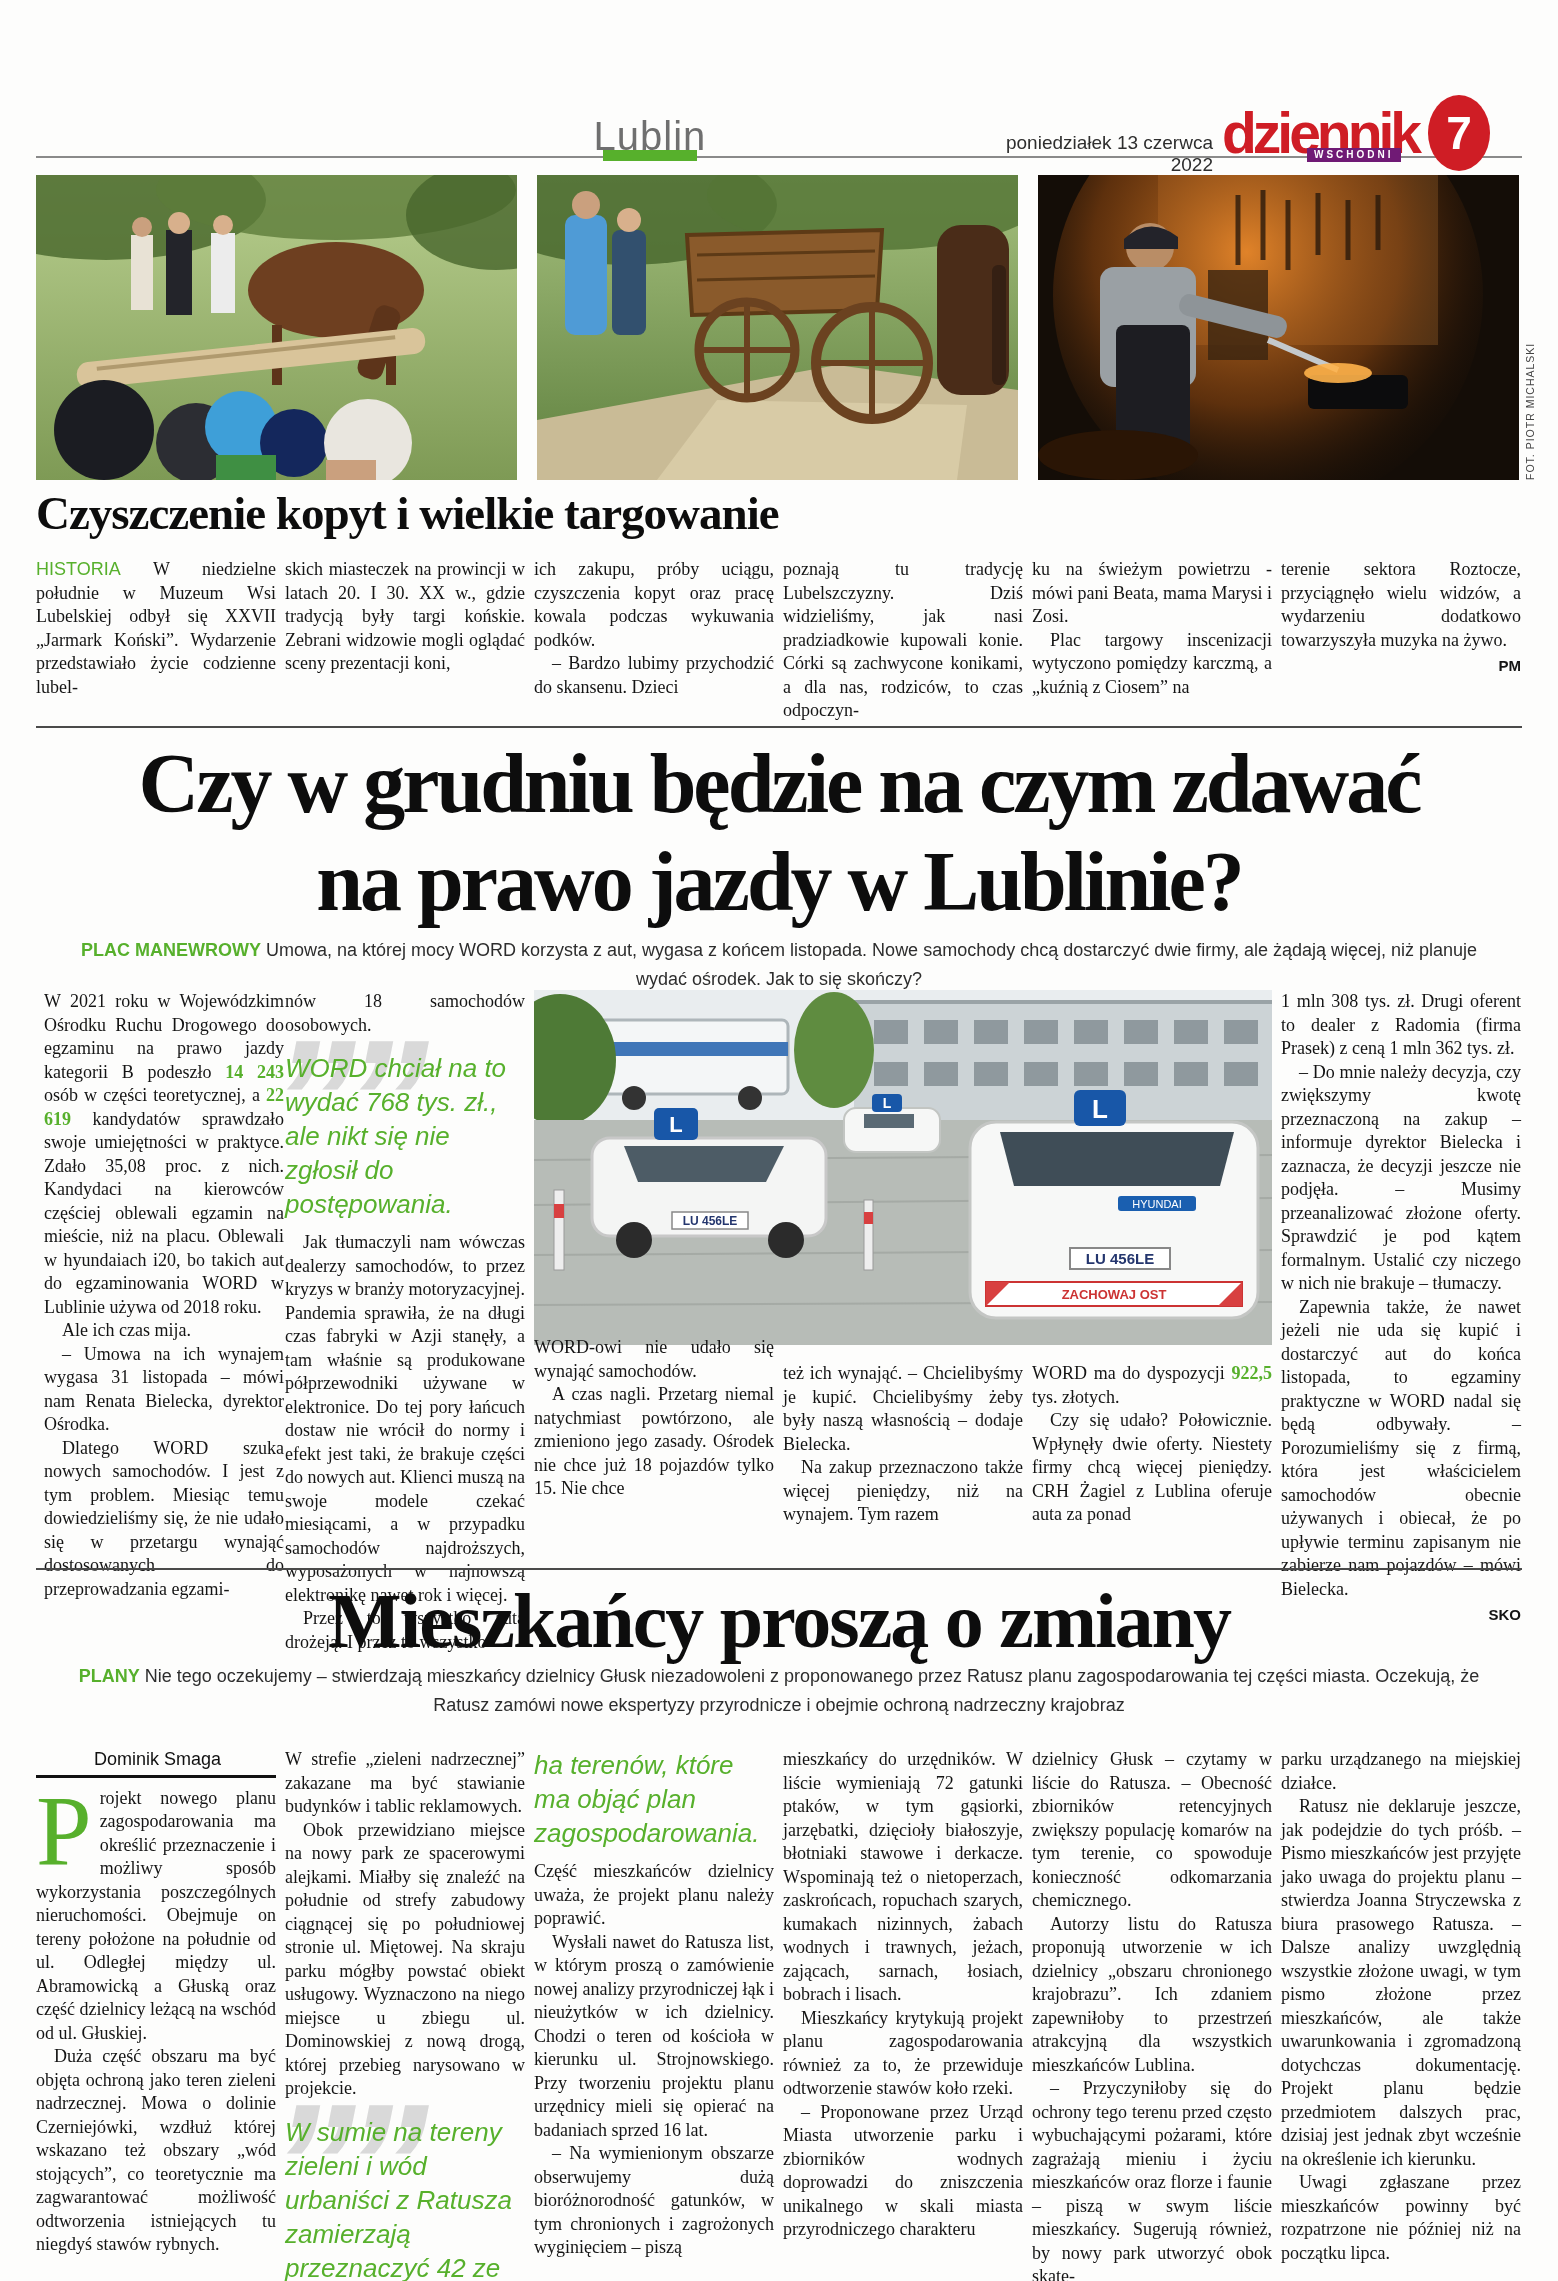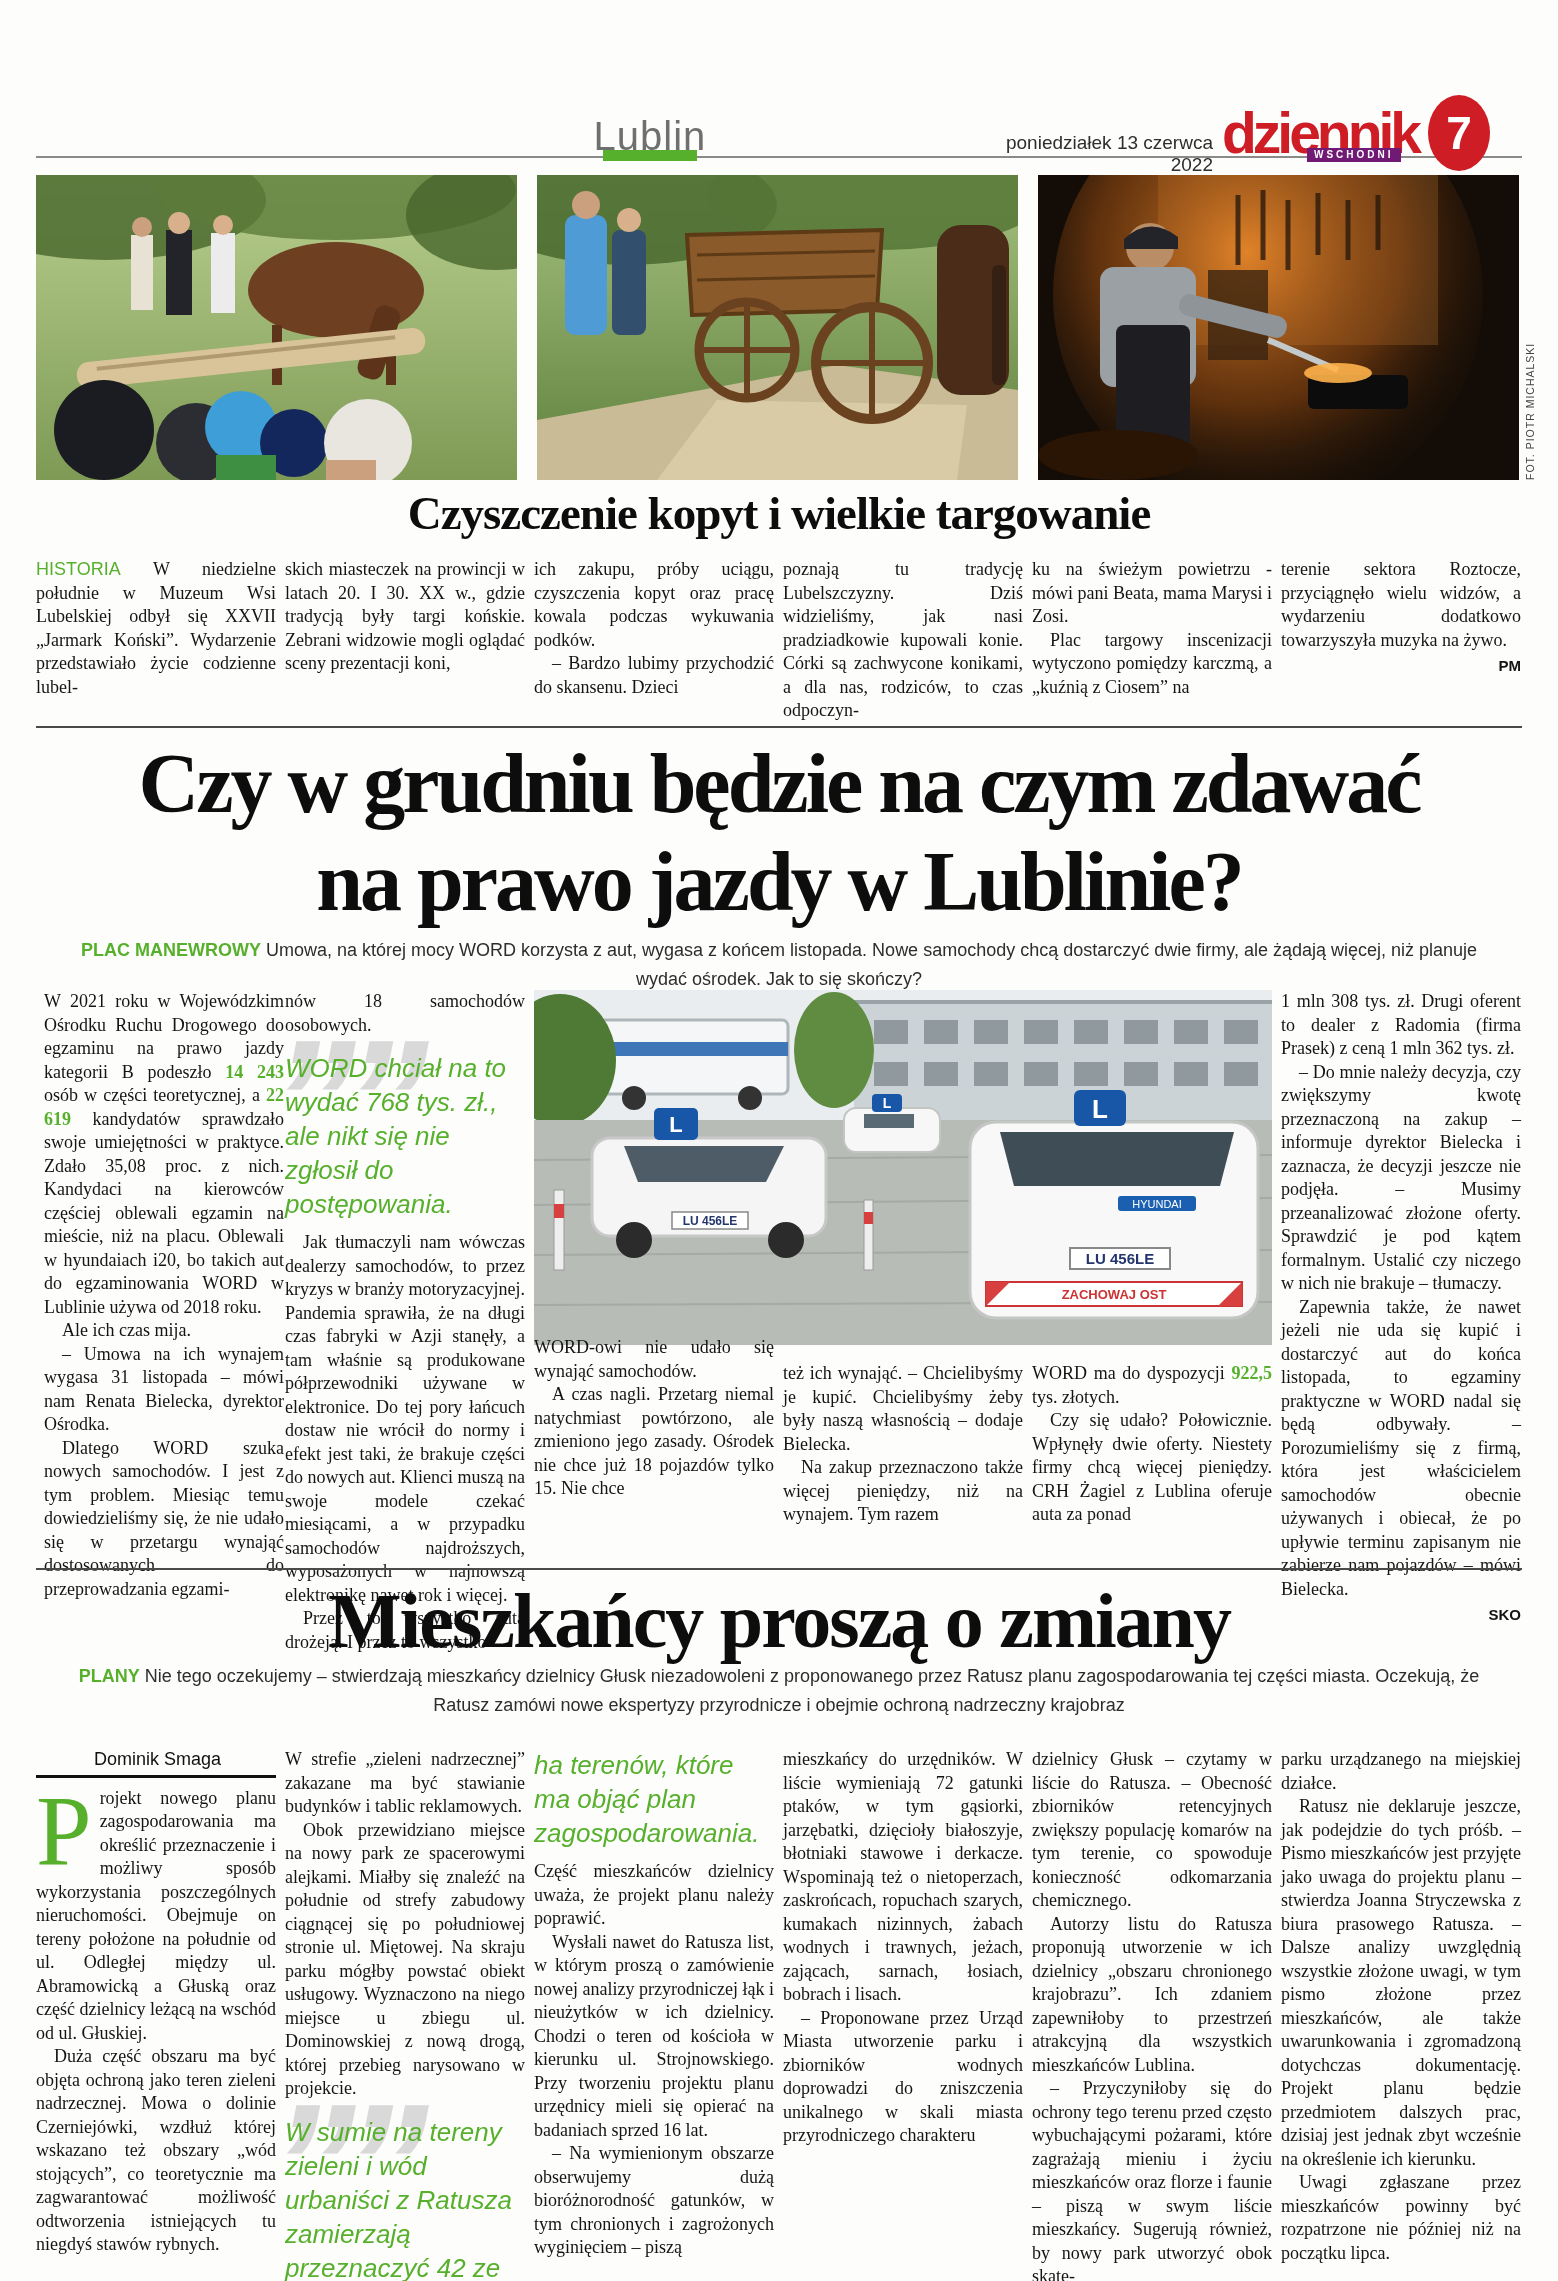--- a/index.html
+++ b/index.html
@@ -42,21 +42,21 @@
     position:absolute; left:1524px; top:175px; height:305px; width:16px;
     writing-mode:vertical-rl; transform:rotate(180deg);
     font-family:"Liberation Sans", sans-serif; font-size:10.5px; color:#444; letter-spacing:1px;
     text-align:left;
   }
   .photo2 { position:absolute; left:534px; top:990px; width:738px; height:355px; overflow:hidden; }
   
   .rule { position:absolute; left:36px; width:1486px; height:2px; background:#4a4a4a; }
   
   .h-a1 {
-    position:absolute; left:36px; top:486px; width:1486px; text-align:center;
+    position:absolute; left:36px; top:486px; width:1486px; text-align:left;
     font-weight:bold; font-size:47px; letter-spacing:-1px; color:#0d0d0d;
   }
   .h-a2 { position:absolute; left:36px; width:1486px; text-align:center;
     font-weight:bold; color:#0d0d0d; font-size:84px; letter-spacing:-3px; line-height:92px; }
   .h-a2.l1 { top:738px; } .h-a2.l2 { top:836px; }
   .h-a3 {
     position:absolute; left:36px; top:1576px; width:1486px; text-align:center;
     font-weight:bold; font-size:78px; letter-spacing:-2px; color:#0d0d0d;
   }
   .lead {
@@ -383,20 +383,21 @@
 
   <div class="col" style="left:534px; top:1748px;">
     <div class="pq-cont" style="color:#57b02c;">ha terenów, które ma objąć plan zagospodarowania.</div>
     <p class="noind">Część mieszkańców dzielnicy uważa, że projekt planu należy poprawić.</p>
     <p>Wysłali nawet do Ratusza list, w którym proszą o zamówienie nowej analizy przyrodniczej łąk i nieużytków w ich dzielnicy. Chodzi o teren od kościoła w kierunku ul. Strojnowskiego. Przy tworzeniu projektu planu urzędnicy mieli się opierać na badaniach sprzed 16 lat.</p>
     <p>– Na wymienionym obszarze obserwujemy dużą bioróżnorodność gatunków, w tym chronionych i zagrożonych wyginięciem – piszą</p>
   </div>
 
   <div class="col" style="left:783px; top:1748px;">
     <p class="noind">mieszkańcy do urzędników. W liście wymieniają 72 gatunki ptaków, w tym gąsiorki, jarzębatki, dzięcioły białoszyje, błotniaki stawowe i derkacze. Wspominają też o nietoperzach, zaskrońcach, ropuchach szarych, kumakach nizinnych, żabach wodnych i trawnych, jeżach, zającach, sarnach, łosiach, bobrach i lisach.</p>
+    <p>Mieszkańcy krytykują projekt planu zagospodarowania również za to, że przewiduje odtworzenie stawów koło rzeki.</p>
     <p>– Proponowane przez Urząd Miasta utworzenie parku i zbiorników wodnych doprowadzi do zniszczenia unikalnego w skali miasta przyrodniczego charakteru</p>
   </div>
 
   <div class="col" style="left:1032px; top:1748px;">
     <p class="noind">dzielnicy Głusk – czytamy w liście do Ratusza. – Obecność zbiorników retencyjnych zwiększy populację komarów na tym terenie, co spowoduje konieczność odkomarzania chemicznego.</p>
     <p>Autorzy listu do Ratusza proponują utworzenie w ich dzielnicy „obszaru chronionego krajobrazu”. Ich zdaniem zapewniłoby to przestrzeń atrakcyjną dla wszystkich mieszkańców Lublina.</p>
     <p>– Przyczyniłoby się do ochrony tego terenu przed często wybuchającymi pożarami, które zagrażają mieniu i życiu mieszkańców oraz florze i faunie – piszą w swym liście mieszkańcy. Sugerują również, by nowy park utworzyć obok skate-</p>
   </div>
 
   <div class="col" style="left:1281px; top:1748px;">

